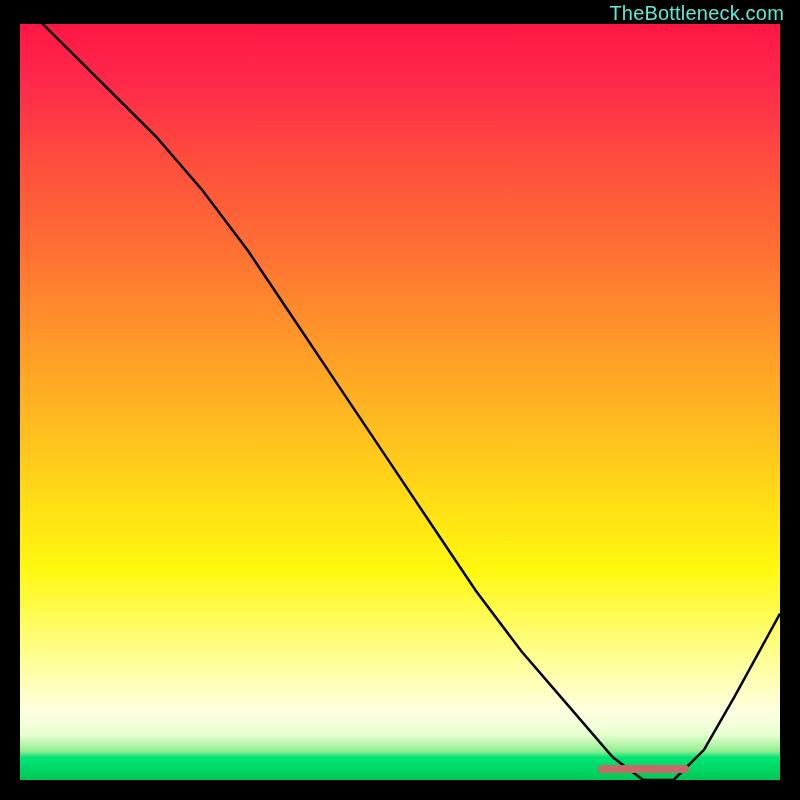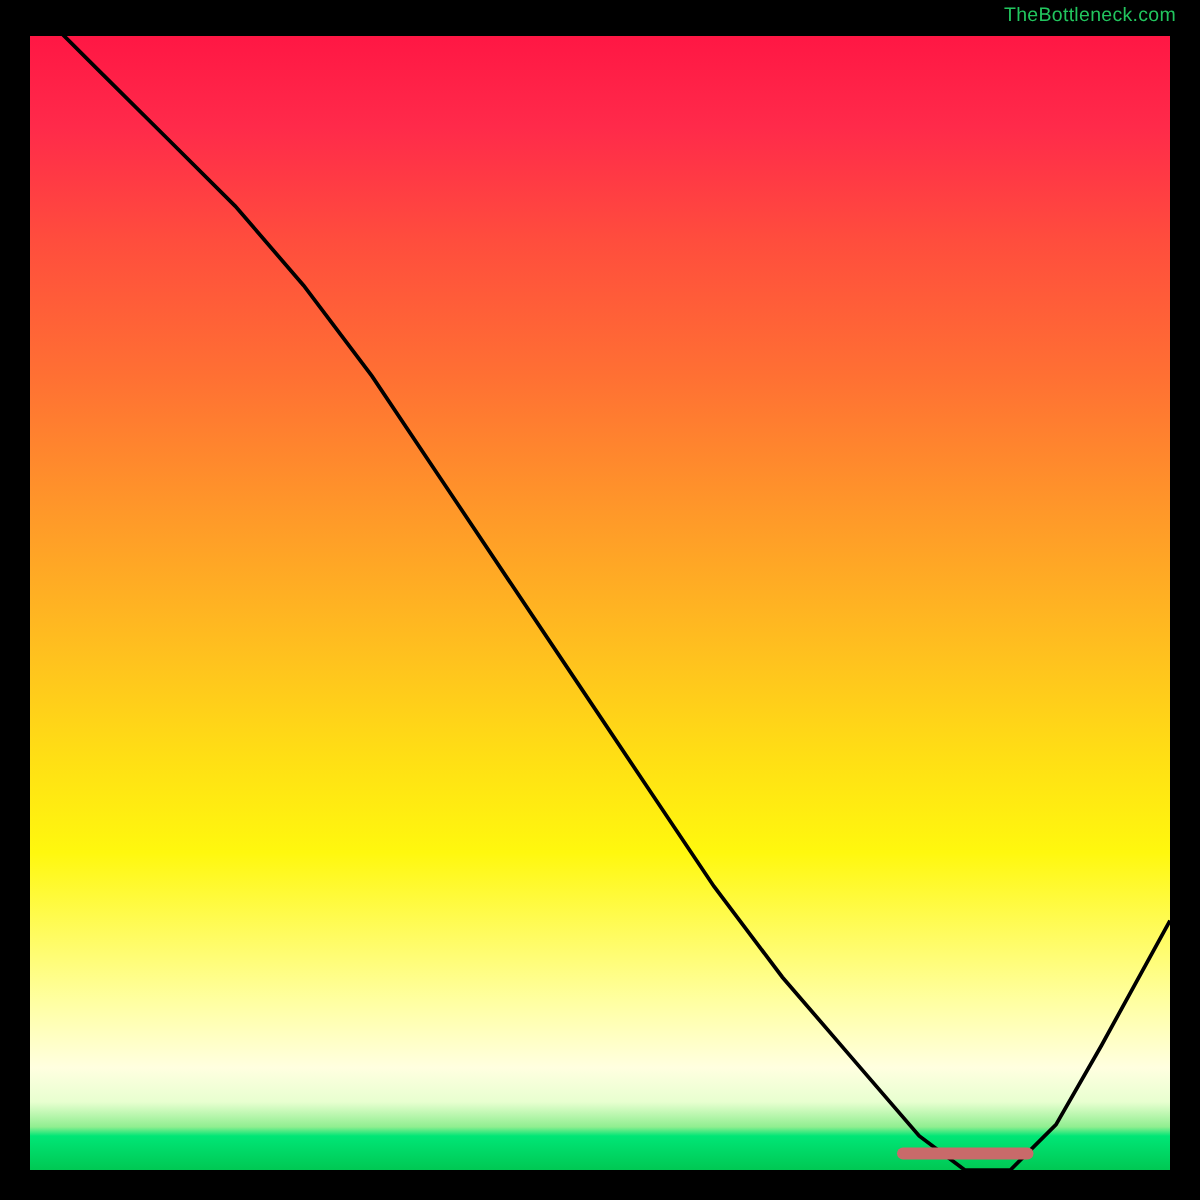--- a/index.html
+++ b/index.html
@@ -31,22 +31,22 @@
       #e8ffd0 94%,
       #90ee90 96.2%,
       #00e676 97%,
       #00c853 100%
     );
   }
   .watermark {
     position: absolute;
     top: 2px;
     right: 16px;
-    color: #22c55e;
-    font-size: 13px;
+    color: #5eead4;
+    font-size: 20px;
     font-weight: 500;
     letter-spacing: 0.2px;
     z-index: 10;
   }
   svg.curve {
     position: absolute;
     left: 0;
     top: 0;
     width: 760px;
     height: 756px;

